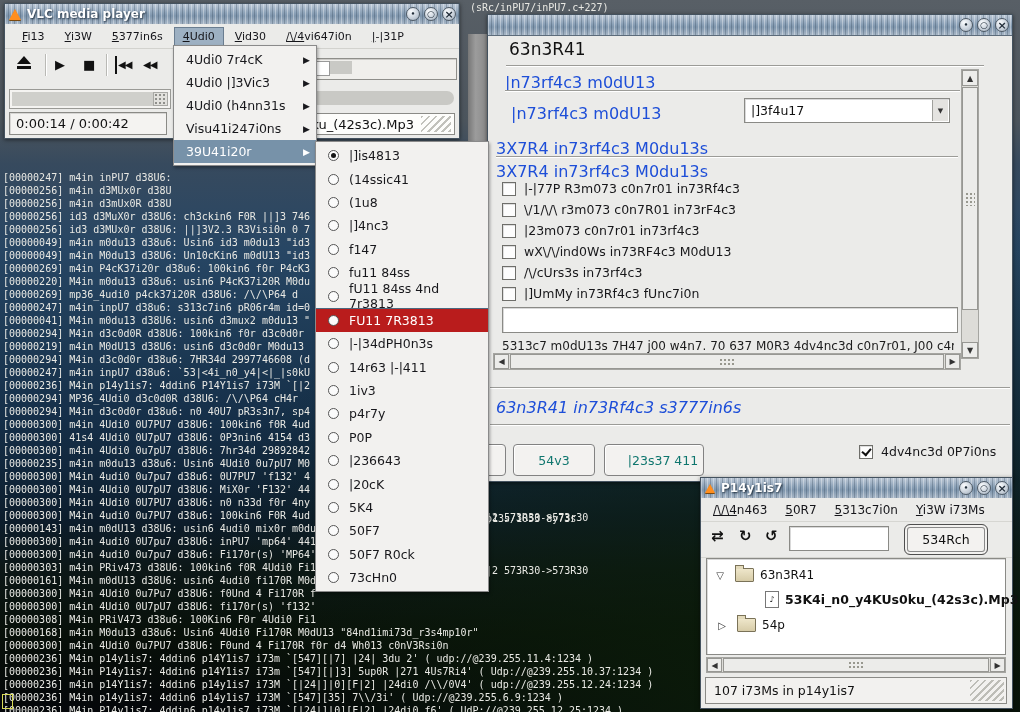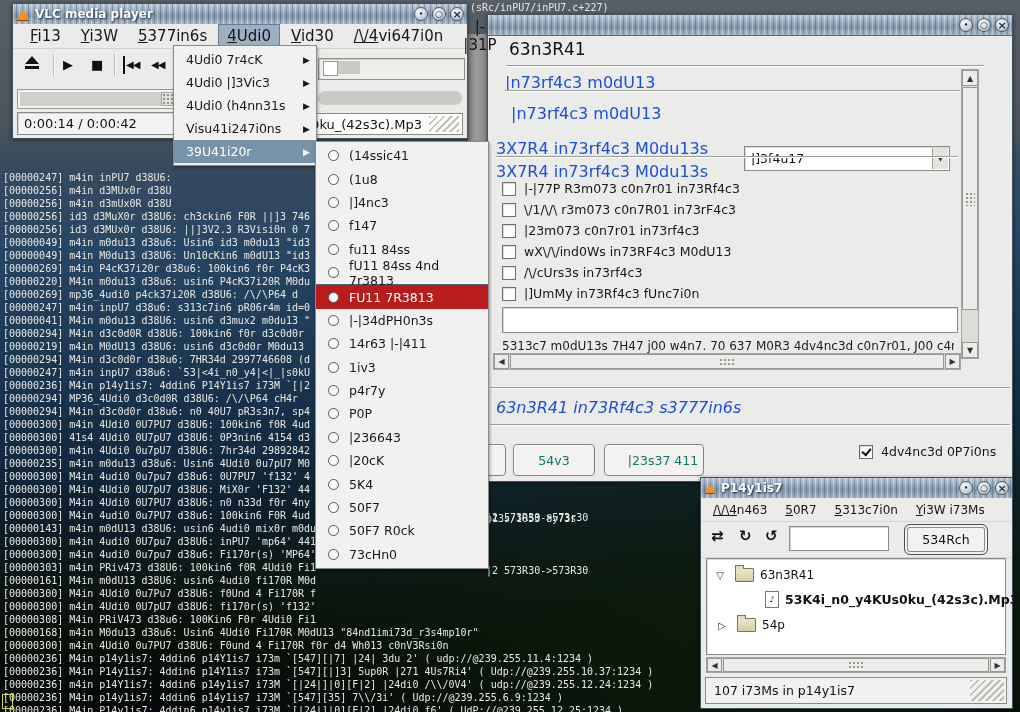--- a/index.html
+++ b/index.html
@@ -27,24 +27,24 @@
   .tb-title{color:#fff;font-weight:bold;font-size:12px;margin-left:6px;
     text-shadow:1px 1px 2px rgba(25,40,55,.95);white-space:nowrap;}
   .tb-ctrls{position:absolute;right:3px;top:3px;display:flex;gap:4px;}
   .wc{width:14px;height:14px;border-radius:50%;border:1px solid #4e5a66;box-sizing:border-box;
     background:radial-gradient(circle at 35% 30%,#fafcfe,#c6cfd9 60%,#9dabba);
     color:#222e3a;font-size:9px;font-weight:bold;display:flex;align-items:center;justify-content:center;
     line-height:1;}
   .cone{width:0;height:0;border-left:6px solid transparent;border-right:6px solid transparent;
     border-bottom:11px solid #ff8e1e;margin-left:4px;filter:drop-shadow(0 1px 0 #7a4a10);}
   
-  #mainwin{left:12px;top:3px;width:454px;height:134px;z-index:20;}
+  #mainwin{left:4px;top:3px;width:454px;height:134px;z-index:20;}
   .mbar{position:absolute;left:0;top:20px;right:0;height:24px;background:#ebebe9;
     border-bottom:1px solid #d2d2ce;display:flex;align-items:center;padding-left:8px;gap:2px;}
-  .mitem{display:inline-block;font-size:15px;color:#15151a;padding:3px 9px;text-align:center;}
+  .mitem{display:inline-block;font-size:11px;color:#15151a;padding:3px 9px;}
   .mitem::first-letter{text-decoration:underline;}
   .mitem.sel{background:#9db0c2;border:1px solid #6a7d90;padding:2px 8px;}
   .toolbar{position:absolute;left:0;top:44px;right:0;height:38px;}
   .tbtn{position:absolute;top:8px;color:#111;font-size:13px;line-height:18px;}
   .eject{display:flex;flex-direction:column;align-items:center;}
   .eject-tri{width:0;height:0;border-left:7px solid transparent;border-right:7px solid transparent;
     border-bottom:8px solid #111;}
   .eject-bar{width:14px;height:3px;background:#111;margin-top:2px;}
   .tsep{position:absolute;top:6px;width:1px;height:22px;background:#b9b9b5;border-right:1px solid #fff;}
   .skip{font-size:10px;letter-spacing:-1px;}
@@ -85,21 +85,21 @@
     border-radius:50%;background:#151515;}
   .sitem.hl{background:#b91c1c;color:#fff;border-top:1px solid #4c6största;border-top:1px solid #4c677e;}
   
   #prefswin{left:487px;top:14px;width:524px;height:466px;z-index:10;}
   .p-abs{position:absolute;}
   .hrule{position:absolute;height:0;border-top:1px solid #9b9b97;border-bottom:1px solid #fff;}
   .heading{font-size:17px;color:#111;}
   .lbl{font-size:16px;color:#1d4ed8;white-space:nowrap;}
   .combo{position:absolute;left:256px;top:83px;width:206px;height:25px;background:#fff;
     border:1px solid #8a8a86;box-shadow:inset 1px 1px 0 rgba(0,0,0,.15);box-sizing:border-box;
-    font-size:12.5px;color:#111;display:flex;align-items:center;padding-left:6px;margin-top:48px;}
+    font-size:12.5px;color:#111;display:flex;align-items:center;padding-left:6px;}
   .combo-btn{position:absolute;right:1px;top:1px;bottom:1px;width:15px;background:#e4e3e0;
     border-left:1px solid #a0a09c;display:flex;align-items:center;justify-content:center;
     font-size:7px;color:#333;}
   .sb{background:#ececea;border:1px solid #979793;box-sizing:border-box;position:absolute;
     display:flex;align-items:center;justify-content:center;font-size:8px;color:#333;}
   .vscroll{position:absolute;left:473px;top:54px;width:18px;height:290px;background:#dddcd8;
     border:1px solid #a5a5a1;box-sizing:border-box;}
   .vs-thumb{position:absolute;left:0;top:17px;width:16px;height:223px;background:#ececea;
     border:1px solid #979793;box-sizing:border-box;}
   .dots::after{content:"";position:absolute;left:50%;top:50%;width:10px;height:14px;
@@ -372,20 +372,24 @@
       </div>
 
       <div class="pitem hl">
         <span>39U41i20r</span>
         <span class="parrow"></span>
       </div>
     </div>
 
   <div class="popup" id="eqmenu">
 
+      <div class="sitem on">
+        <span class="radio"></span>
+        <span>|]is4813</span>
+      </div>
 
       <div class="sitem">
         <span class="radio"></span>
         <span>(14ssic41</span>
       </div>
 
       <div class="sitem">
         <span class="radio"></span>
         <span>(1u8</span>
       </div>

